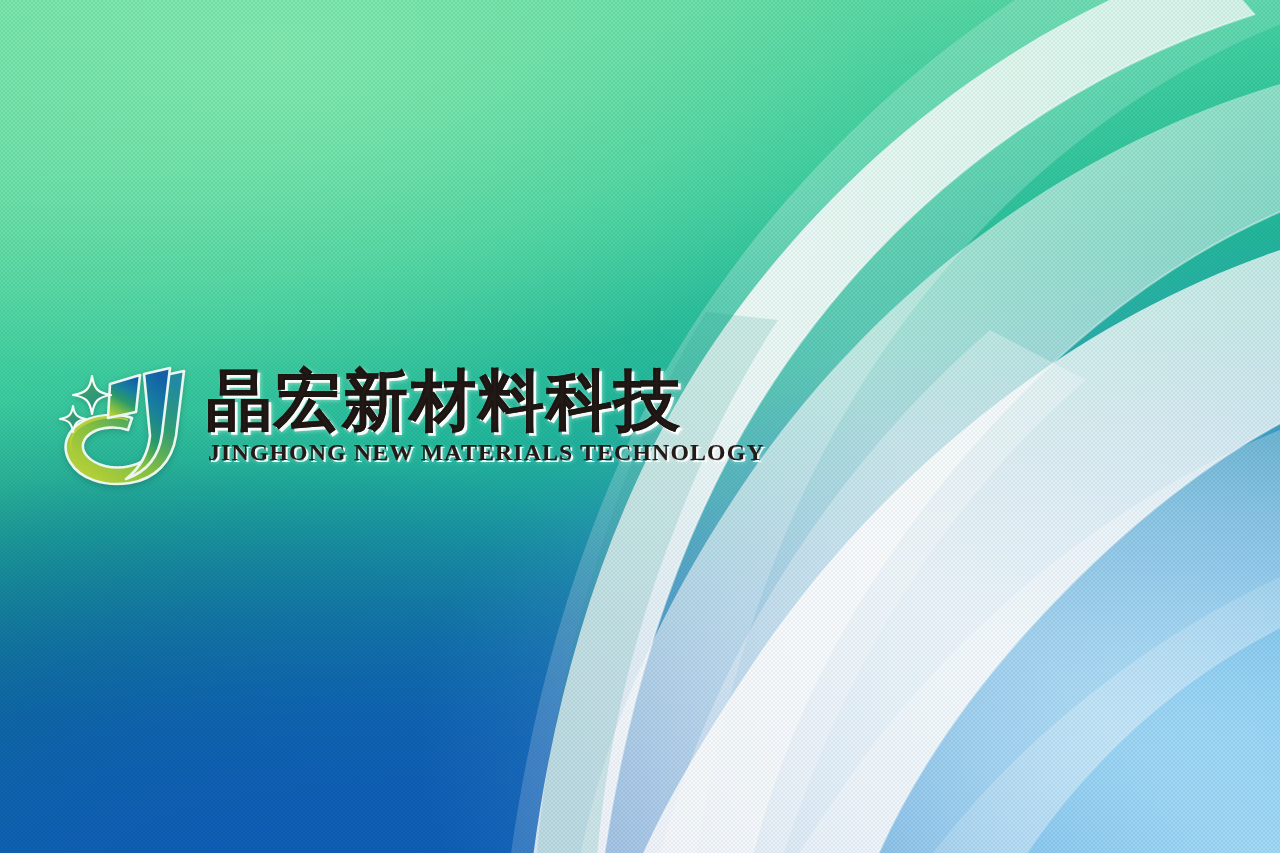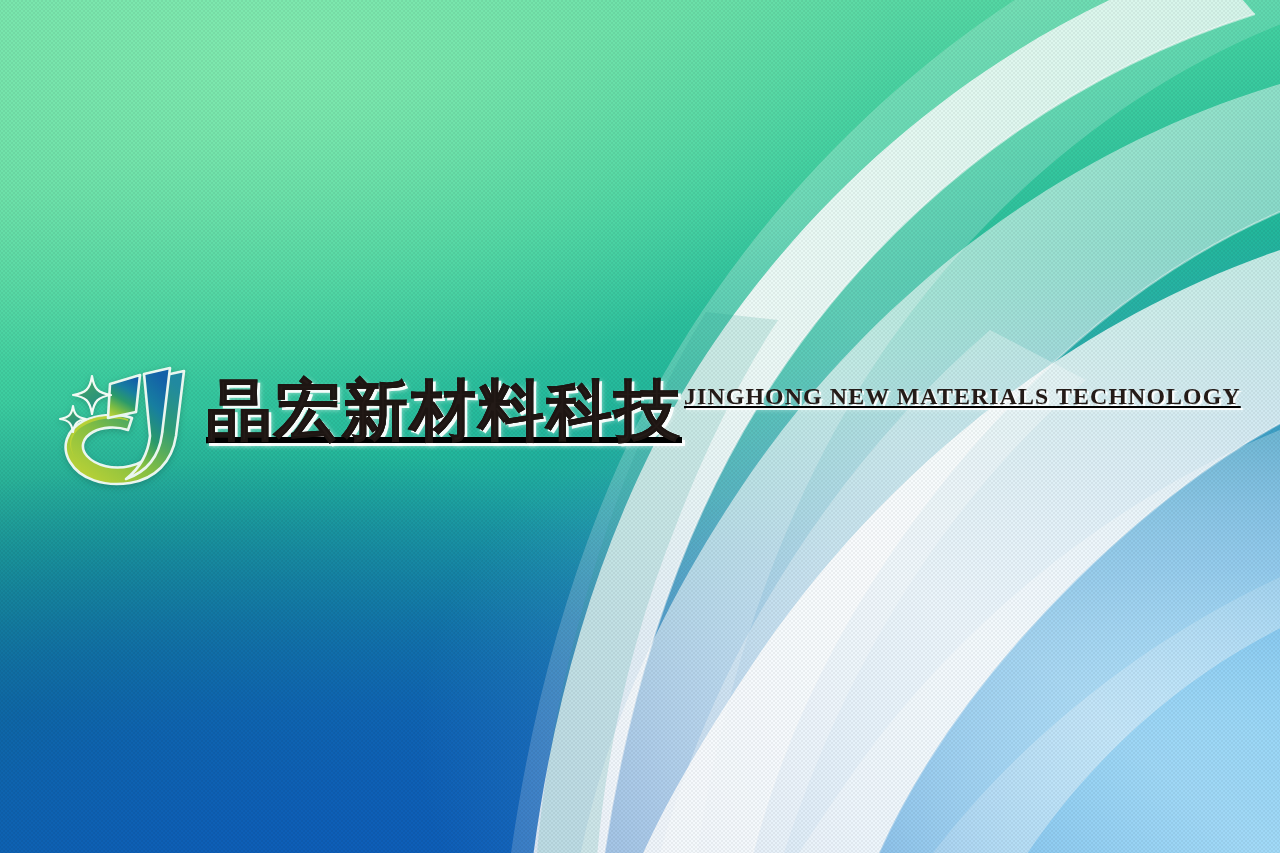--- a/index.html
+++ b/index.html
@@ -100,23 +100,22 @@
     gap:12px;
   }
   .logo-mark{
     width:136px; height:126px;
     flex:0 0 auto;
     margin-top:4px;
     filter:drop-shadow(0 2px 3px rgba(0,0,0,.18));
   }
   .wordmark{
     display:flex;
-    flex-direction:row;
-    margin-top:20px;
-    text-decoration:underline;
+    flex-direction:column;
+    margin-top:10px;
   }
   .cn-name{
     font-family:"DejaVu Sans","Liberation Sans",sans-serif;
     font-size:66px;
     font-weight:700;
     line-height:1;
     letter-spacing:2px;
     color:#231a17;
     white-space:nowrap;
     text-shadow:

